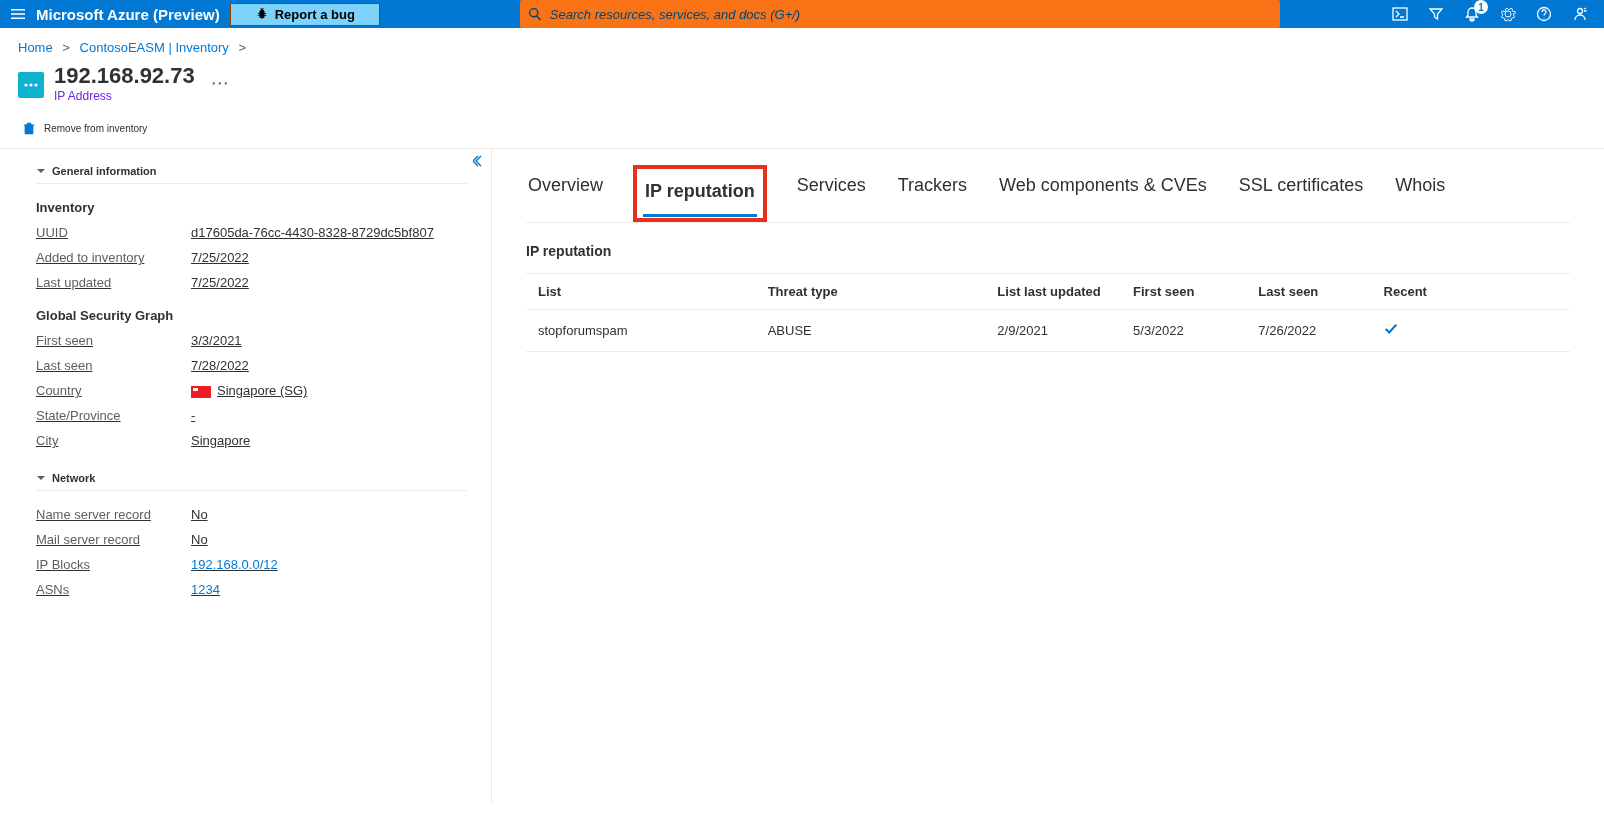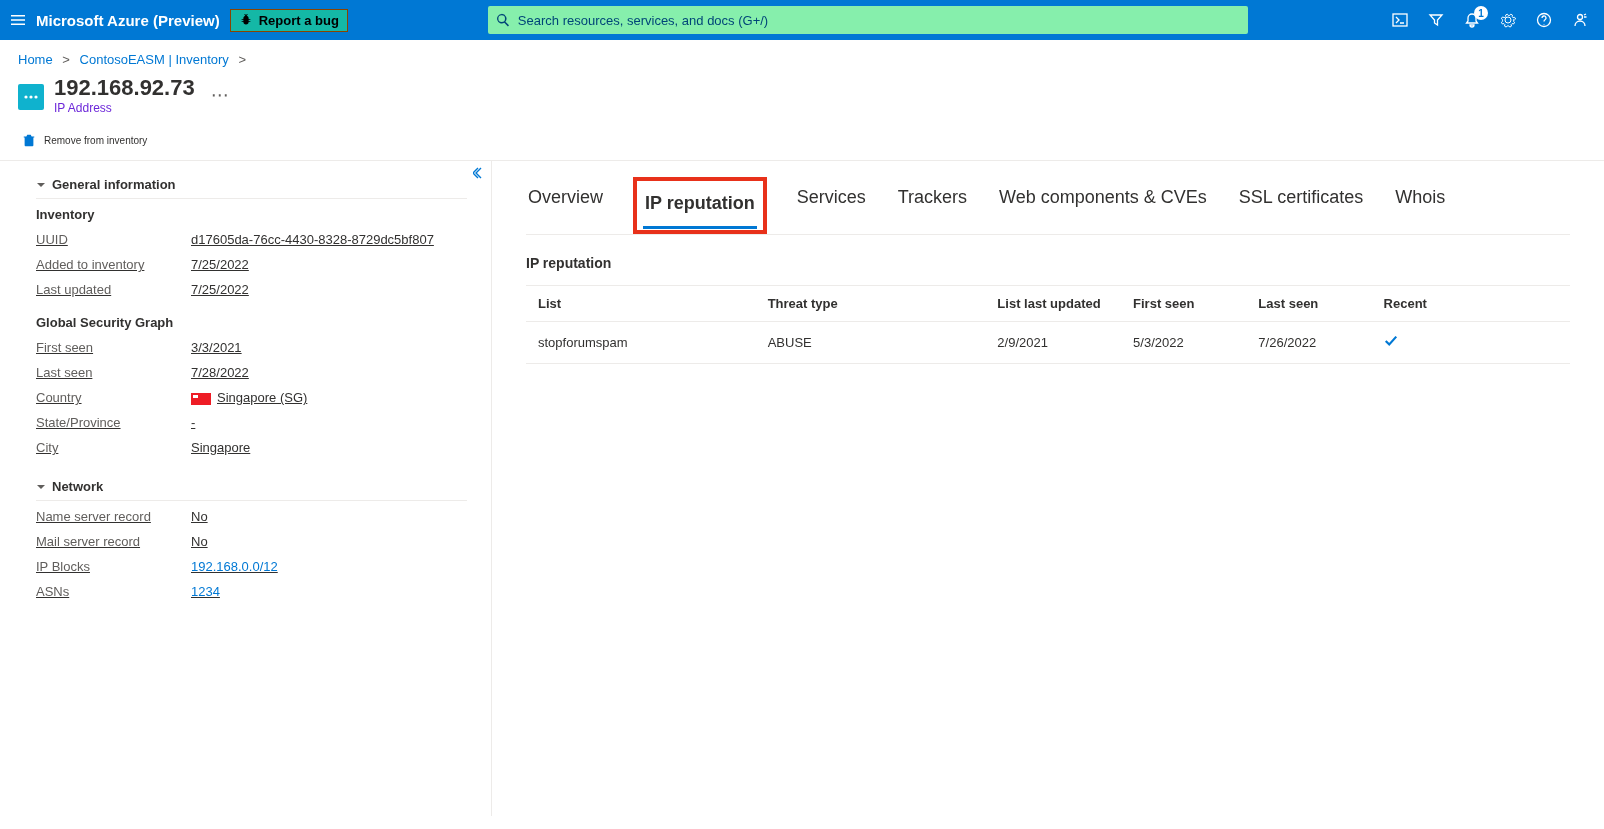--- a/index.html
+++ b/index.html
@@ -6,57 +6,58 @@
   html, body { height: 100%; }
   body {
     font-family: "Segoe UI", -apple-system, Arial, sans-serif;
     font-size: 13px;
     color: #323130;
     background: #ffffff;
   }
 
   
   .topbar {
-    height: 40px;
+    height: 28px;
     background: #0078d4;
     display: flex;
     align-items: center;
     color: #fff;
     padding: 0 10px;
     gap: 10px;
   }
   .hamburger svg, .topbar-icon svg { width:16px; height:16px; fill:#fff; }
   .brand { font-size: 15px; font-weight: 600; white-space: nowrap; }
   .bug-btn {
-    background: #14b8a6;
+    background: #7dd3fc;
     color: #000;
     border: 1px solid #8a4300;
-    padding: 3px 8px;
+    padding: 3px 24px;
     display: flex;
     align-items: center;
     gap: 6px;
     font-size: 13px;
     font-weight: 600;
     cursor: pointer;
   }
   .bug-btn svg { width:14px; height:14px; fill:#000; }
   .spacer-left { flex: 0 0 120px; }
   .search-wrap {
     flex: 0 0 760px;
     position: relative;
   }
   .search-box {
     width: 100%;
     height: 28px;
     border: none;
     border-radius: 2px;
-    background: #86efac;
+    background: #f97316;
     padding: 0 10px 0 30px;
     font-size: 13px;
     color: #003a6b;
+    font-style: italic;
   }
   .search-box::placeholder { color: #004578; }
   .search-icon {
     position: absolute; left: 8px; top: 50%; transform: translateY(-50%);
     width:14px; height:14px; fill:#004578;
   }
   .topbar-right { margin-left: auto; display:flex; align-items:center; gap: 20px; padding-right: 6px; }
   .topbar-icon { position: relative; cursor:pointer; display:flex; align-items:center; }
   .badge {
     position:absolute; top:-6px; right:-8px;
@@ -132,24 +133,24 @@
   }
   .cube-icon { width:20px; height:20px; }
   .cube-icon svg { width:20px; height:20px; }
   .state-text { display:flex; flex-direction:column; }
   .state-val { font-size:13px; display:flex; align-items:center; gap:4px; }
   .state-val svg { width:10px; height:10px; fill:#605e5c; }
   .state-label { font-size:11px; color:#605e5c; }
 
   .section-header {
     display:flex; align-items:center; gap:6px;
-    font-weight:600; font-size:13px;
+    font-weight:600; font-size:11px;
     padding: 6px 0;
     border-bottom: 1px solid #edebe9;
-    margin-bottom:8px;
+    margin-bottom:16px;
     cursor:pointer;
   }
   .section-header svg { width:10px; height:10px; fill:#605e5c; }
 
   .kv-group { margin-bottom: 18px; }
   .kv-subhead { font-weight:600; margin: 6px 0 10px 0; font-size:13px; }
   .kv-row {
     display:grid;
     grid-template-columns: 155px 1fr;
     font-size:13px;

